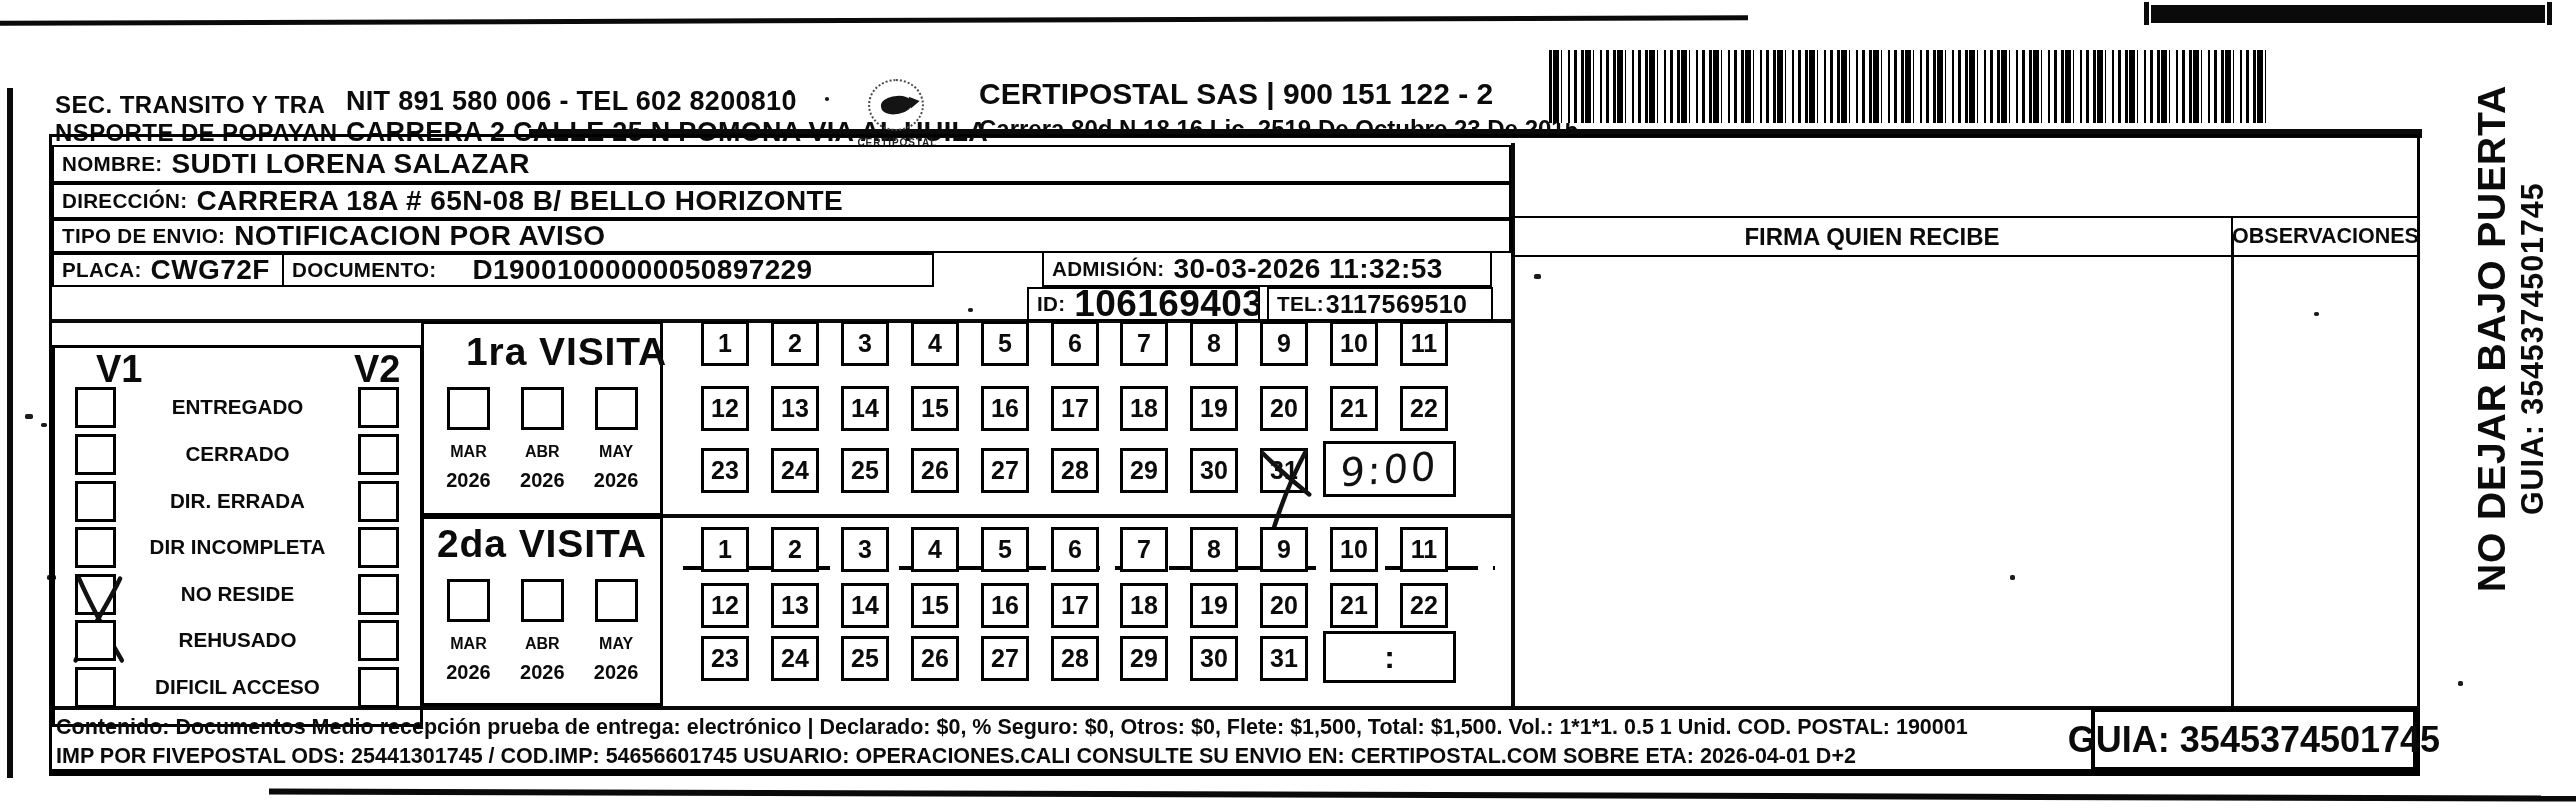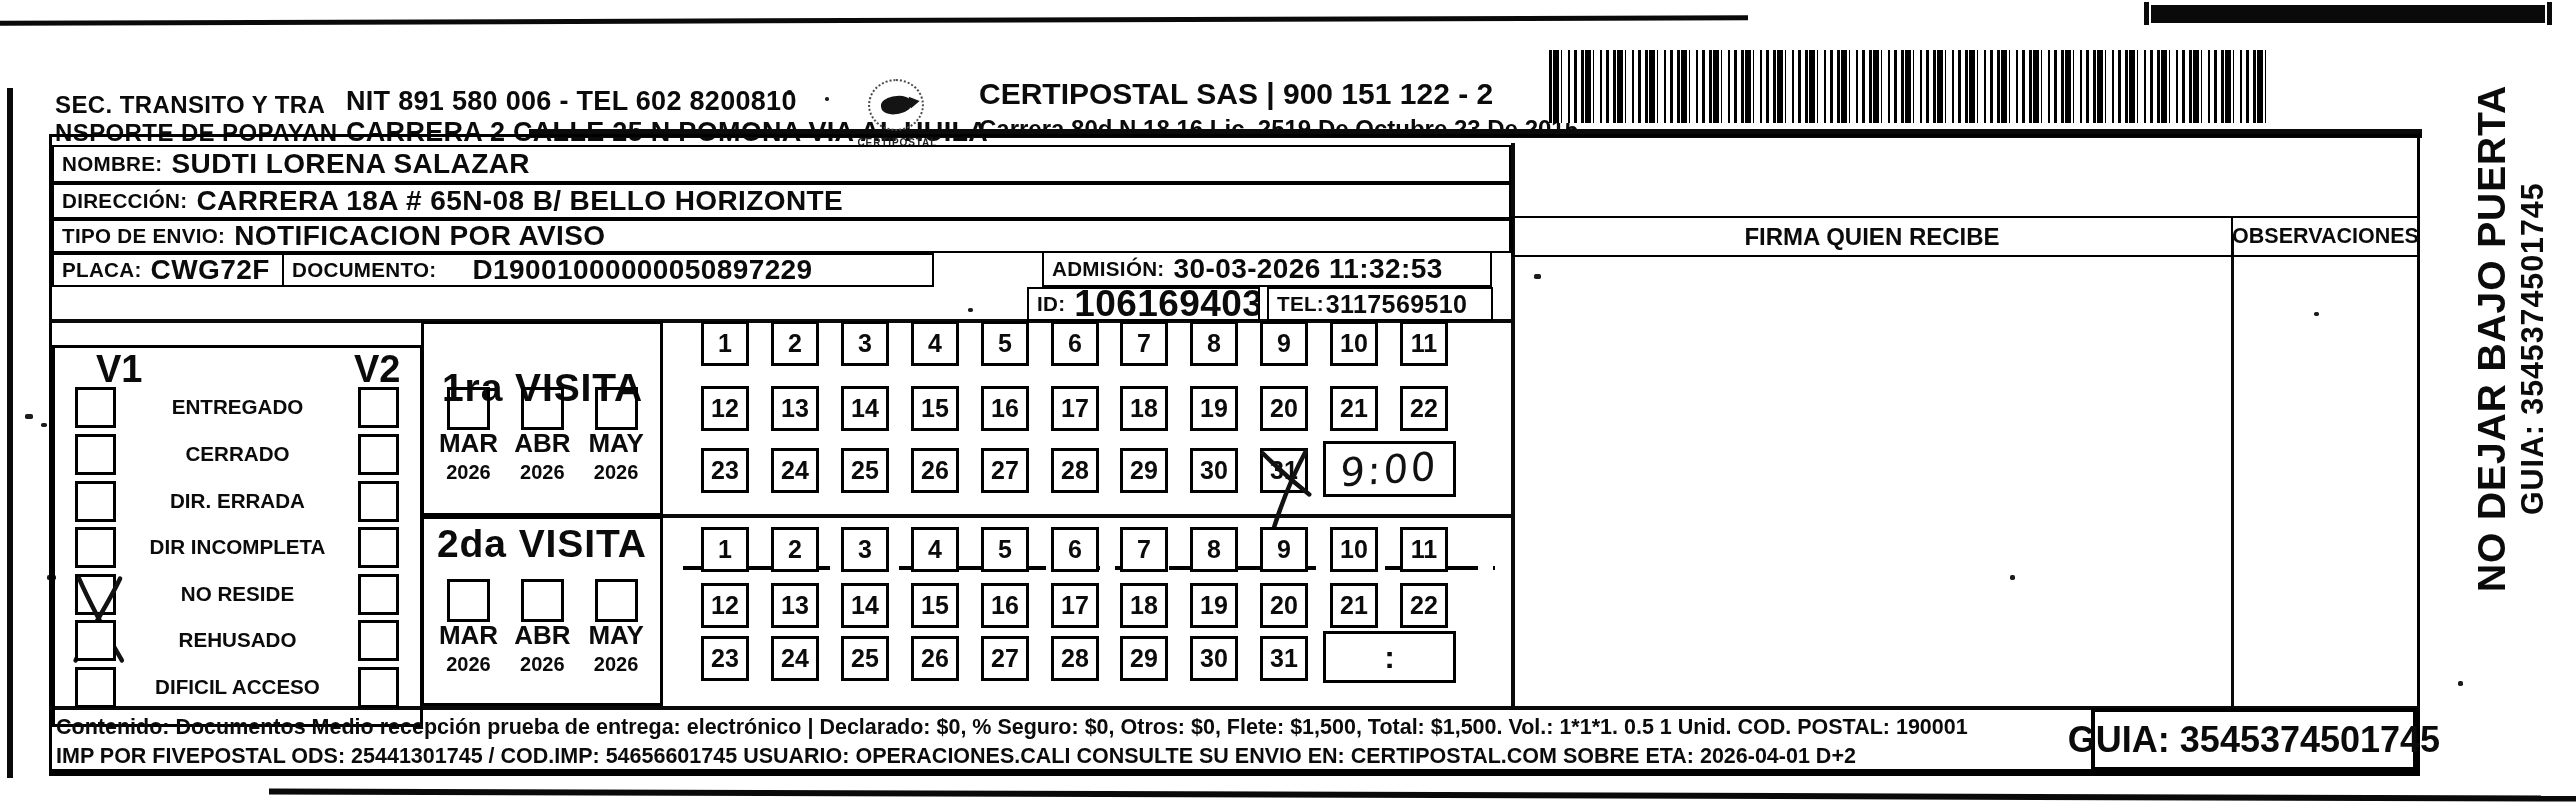--- a/index.html
+++ b/index.html
@@ -40,21 +40,21 @@
   .vhdr { position:absolute; font-size:38px; font-weight:700; top:0px; }
   .status-row { position:absolute; left:0; width:100%; height:41px; }
   .cb { position:absolute; width:41px; height:41px; border:3.6px solid #000; background:#fff; }
   .status-label { position:absolute; left:68px; width:229px; text-align:center; top:8px;
     font-size:20.6px; font-weight:700; white-space:nowrap; }
 
   .visit-title { position:absolute; font-size:39px; font-weight:700; letter-spacing:0.9px; white-space:nowrap; }
   .months { position:absolute; display:flex; gap:10.8px; }
   .month-col { width:63px; display:flex; flex-direction:column; align-items:center; }
   .month-cb { position:relative; width:43px; height:43px; border:3.6px solid #000; }
-  .month-name { font-size:26px; font-weight:700; line-height:27px; }
+  .month-name { font-size:16px; font-weight:700; margin-top:8px; line-height:27px; }
   .month-year { font-size:20px; font-weight:700; line-height:30px; }
 
   .grid { position:absolute; }
   .day { position:absolute; width:48px; height:45px; border:3.6px solid #000; font-size:25px;
     font-weight:700; display:flex; align-items:center; justify-content:center; background:#fff; }
   .timebox { position:absolute; border:3.6px solid #000; display:flex; align-items:center;
     justify-content:center; background:#fff; }
   .handwrite { font-size:39px; font-weight:400; letter-spacing:2.7px; color:#111;
     font-family:"DejaVu Sans", sans-serif; transform:rotate(-4deg) skewX(-6deg); }
   .colon { font-size:32px; font-weight:700; }
@@ -194,21 +194,21 @@
         <div class="status-row" style="top: 319px;">
           <div class="cb" style="left: 20px;"></div>
           <div class="status-label">DIFICIL ACCESO</div>
           <div class="cb" style="left: 303px;"></div>
         </div>
       </div>
   </div>
 
   <div class="vbox" style="left:421px;top:321px;width:242px;height:195px;"></div>
   <div class="vbox" style="left:421px;top:516px;width:242px;height:190px;"></div>
-  <div class="visit-title" style="left:442px;top:330px;margin-top:36px;">1ra VISITA</div>
+  <div class="visit-title" style="left:466px;top:330px;">1ra VISITA</div>
   <div class="visit-title" style="left:437px;top:522px;">2da VISITA</div>
   <div class="months" id="visit-0-months" style="left:437px;top:387px;">
       <div class="month-col">
         <div class="month-cb"></div>
         <div class="month-name">MAR</div>
         <div class="month-year">2026</div>
       </div>
       <div class="month-col">
         <div class="month-cb"></div>
         <div class="month-name">ABR</div>

